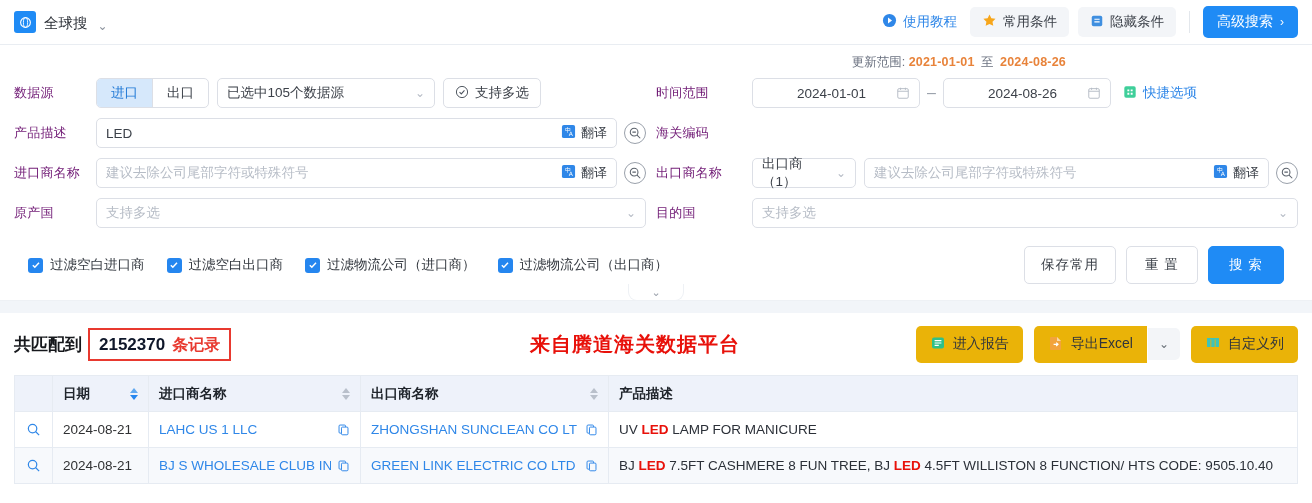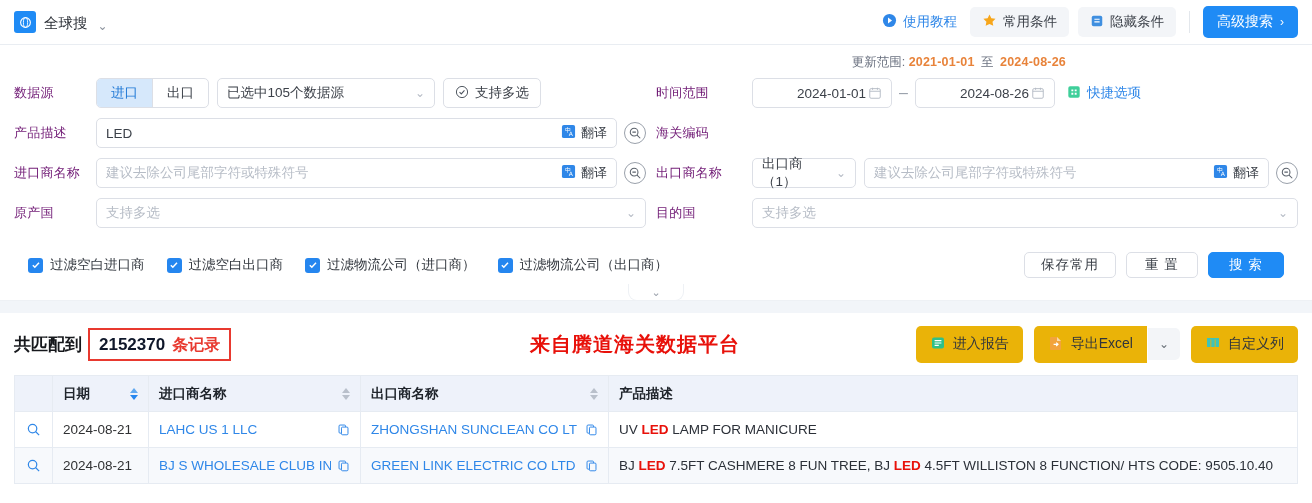--- a/index.html
+++ b/index.html
@@ -90,21 +90,21 @@
   .ctl .caret { margin-left:auto; color:#b6bcc6; font-size:12px; }
   .ctl .cal { margin-left:auto; color:#b6bcc6; display:flex; }
 
   .ds-select { width: 218px; margin-left: 8px; }
   .opt-btn {
     margin-left: 8px; height:30px; border:1px solid #dcdfe6; border-radius:5px;
     background:#fff; display:flex; align-items:center; gap:6px; padding: 0 11px;
     font-size:13.5px; color:#3c4149; cursor:pointer; white-space:nowrap;
   }
 
-  .date-ctl { width: 140px; padding-left: 44px; }
+  .date-ctl { width: 168px; padding-left: 44px; }
   .date-dash { margin: 0 7px; color:#9aa1ab; }
   .quick {
     margin-left: 12px; display:flex; align-items:center; gap:6px;
     font-size:13.5px; color:#2f87e8; cursor:pointer; white-space:nowrap;
   }
 
   .trans {
     margin-left:auto; display:flex; align-items:center; gap:5px;
     font-size:13px; color:#3c4149; cursor:pointer; padding-left:8px;
     flex: 0 0 auto;
@@ -123,21 +123,21 @@
     display:flex; align-items:center; padding: 12px 14px 0 14px; height: 52px;
   }
   .cbx { display:flex; align-items:center; gap:7px; margin-right:22px; cursor:pointer;
          font-size:13.5px; color:#33383f; white-space:nowrap; }
   .box {
     width:15px; height:15px; border-radius:3px; background:#2586ef;
     display:flex; align-items:center; justify-content:center; flex:0 0 auto;
   }
   .btns { margin-left:auto; display:flex; align-items:center; gap:10px; }
   .gbtn {
-    height:26px; min-width:72px; padding:0 16px; border:1px solid #dcdfe6;
+    height:38px; min-width:72px; padding:0 16px; border:1px solid #dcdfe6;
     border-radius:5px; background:#fff; font-size:13.5px; color:#3c4149;
     display:flex; align-items:center; justify-content:center; cursor:pointer;
     letter-spacing: 1px;
   }
   .gbtn.primary { background:#1f8bf5; border-color:#1f8bf5; color:#fff; min-width:76px; }
 
   
   .collapse-wrap {
     position:relative; height: 16px; border-bottom:1px solid #eef1f5;
     background:#fff;

